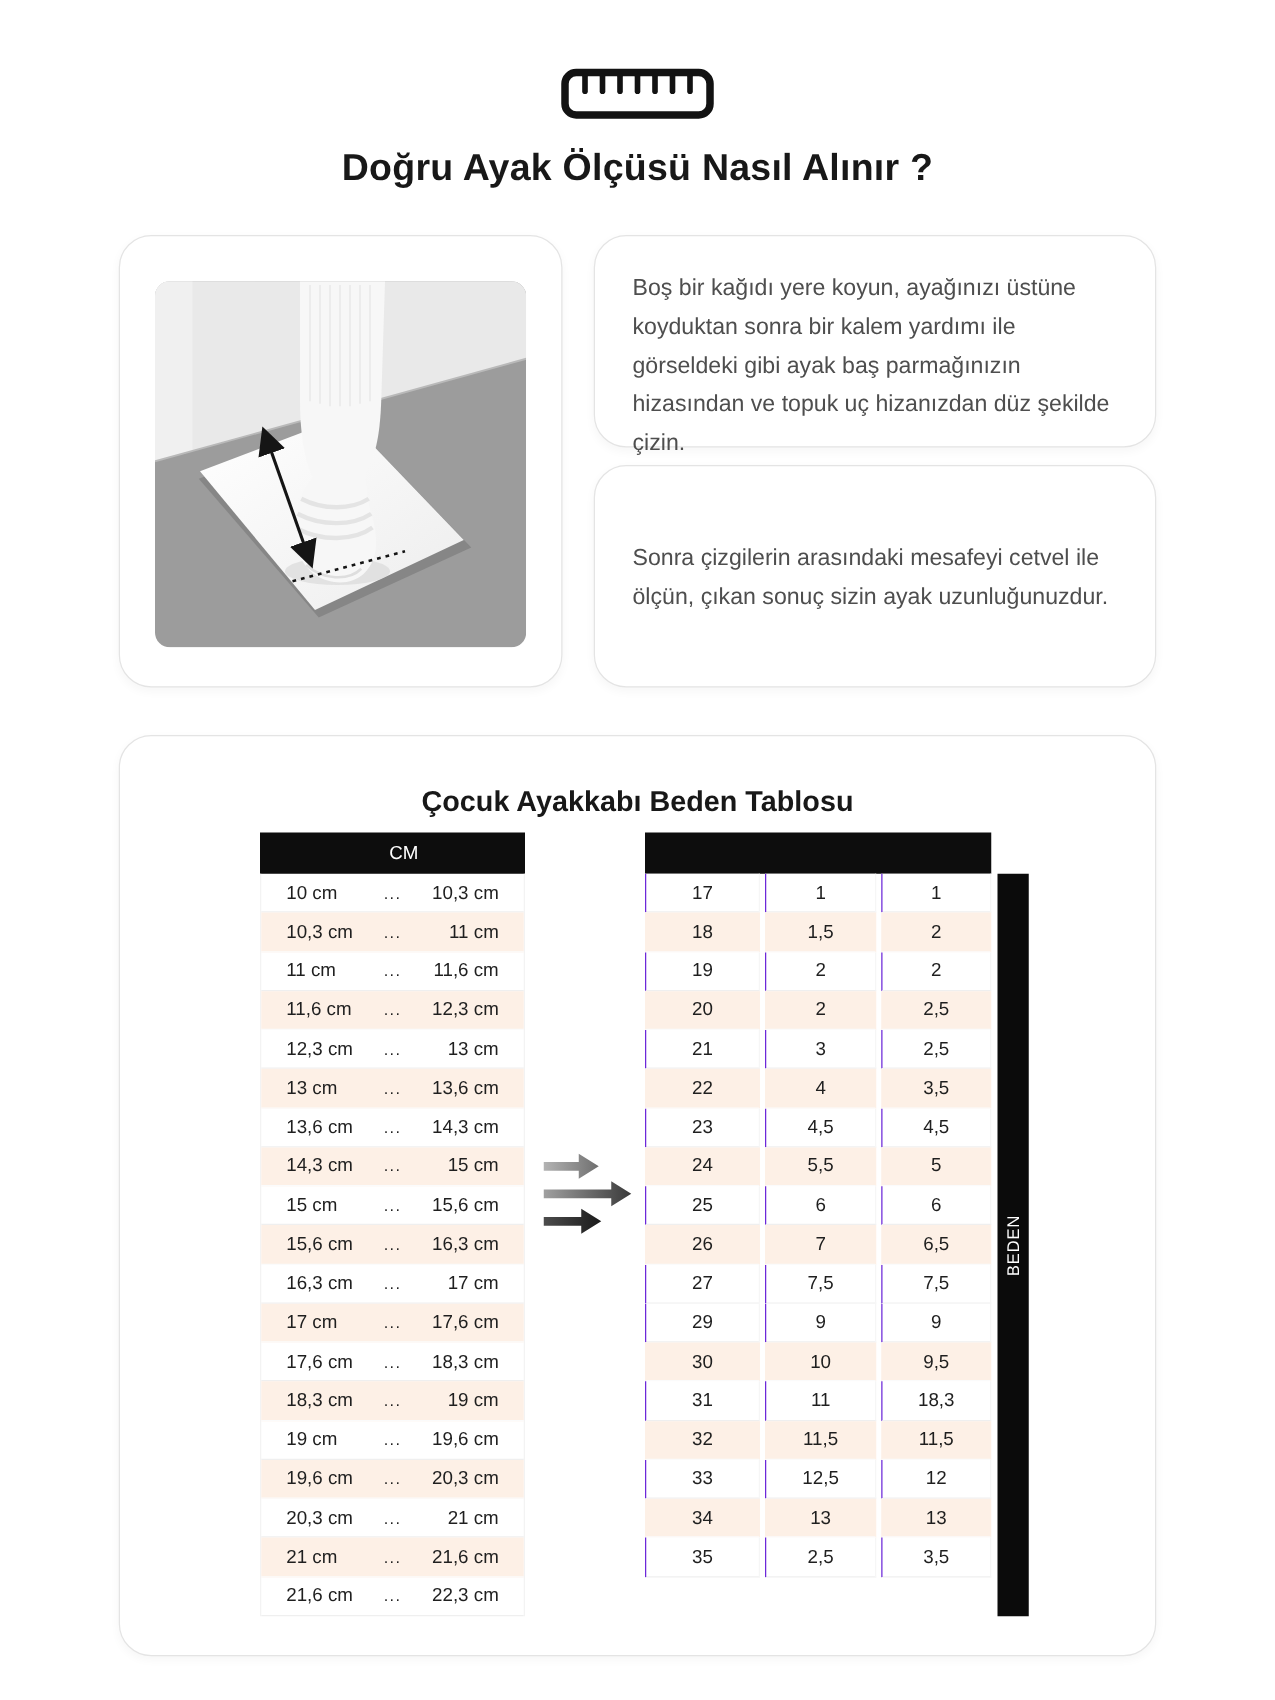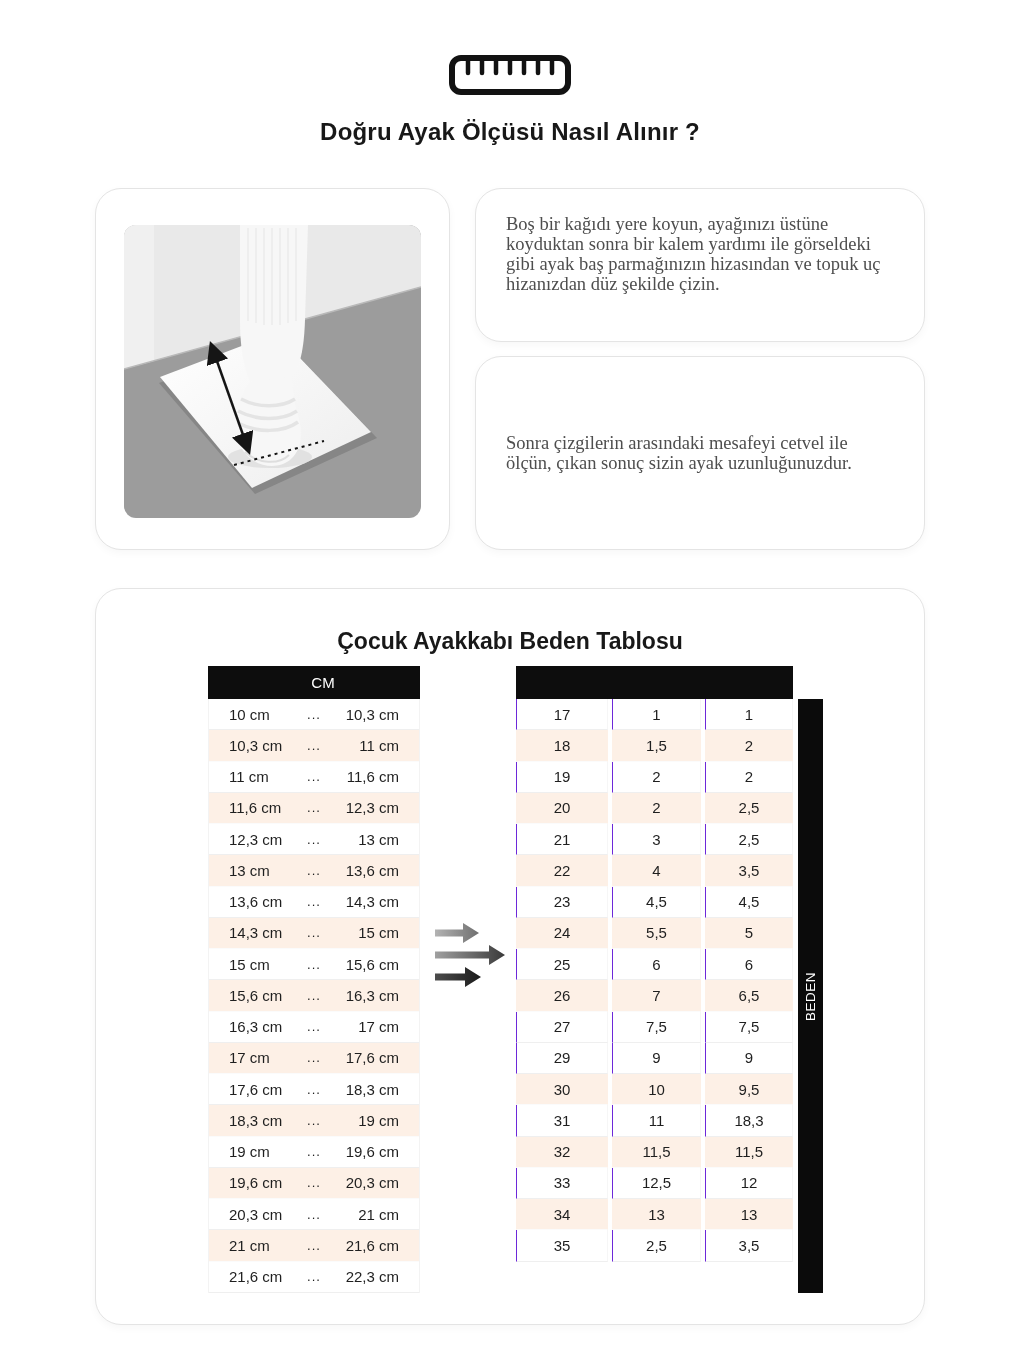--- a/index.html
+++ b/index.html
@@ -8,31 +8,31 @@
     --ink:#1f1f1f;
   }
   html,body{margin:0;padding:0;background:#fff;}
   .page{
     position:relative;width:1020px;height:1360px;background:#ffffff;
     font-family:"Liberation Sans",sans-serif;color:var(--ink);overflow:hidden;
   }
   
   .top{position:absolute;top:0;left:0;right:0;text-align:center;}
   .ruler{margin:54px auto 0;width:124px;height:42px;}
-  .page-title{margin:22px 0 0;font-size:24px;font-weight:700;color:#181818;letter-spacing:.2px;}
+  .page-title{margin:22px 0 0;font-size:30px;font-weight:700;color:#181818;letter-spacing:.2px;}
   
   .card{
     background:#fff;border:1px solid #e4e4e4;border-radius:26px;box-sizing:border-box;
     box-shadow:0 3px 8px rgba(0,0,0,.035);
   }
   .howto{position:absolute;top:188px;left:95px;width:830px;height:362px;display:flex;gap:25px;}
   .photo-card{width:355px;height:362px;display:flex;justify-content:center;align-items:flex-start;padding-top:36px;}
   .photo{width:297px;height:293px;border-radius:12px;overflow:hidden;line-height:0;}
   .right-col{display:flex;flex-direction:column;gap:14px;width:450px;}
-  .text-card p{margin:0;font-size:18.5px;line-height:20px;color:#4e4e4e;font-family:Liberation Serif, serif;}
+  .text-card p{margin:0;font-size:18.5px;line-height:31px;color:#4e4e4e;}
   .c1{height:170px;padding:25px 30px 0 30px;}
   .c2{height:218px;display:flex;align-items:center;padding:0 30px;}
   
   .size-card{position:absolute;top:588px;left:95px;width:830px;height:737px;}
   .size-title{position:absolute;top:27px;left:0;right:0;margin:12px;text-align:center;font-size:23px;font-weight:700;color:#181818;}
   .thead{height:33px;background:var(--header-bg);color:#fff;font-size:15px;font-weight:500;padding-left:18px;}
   
   .cm-table{position:absolute;left:112px;top:77px;width:212px;}
   .cm-table .thead{display:flex;align-items:center;justify-content:center;}
   .cm-body{border-left:1px solid #f3f3f3;border-right:1px solid #f3f3f3;box-sizing:border-box;}

